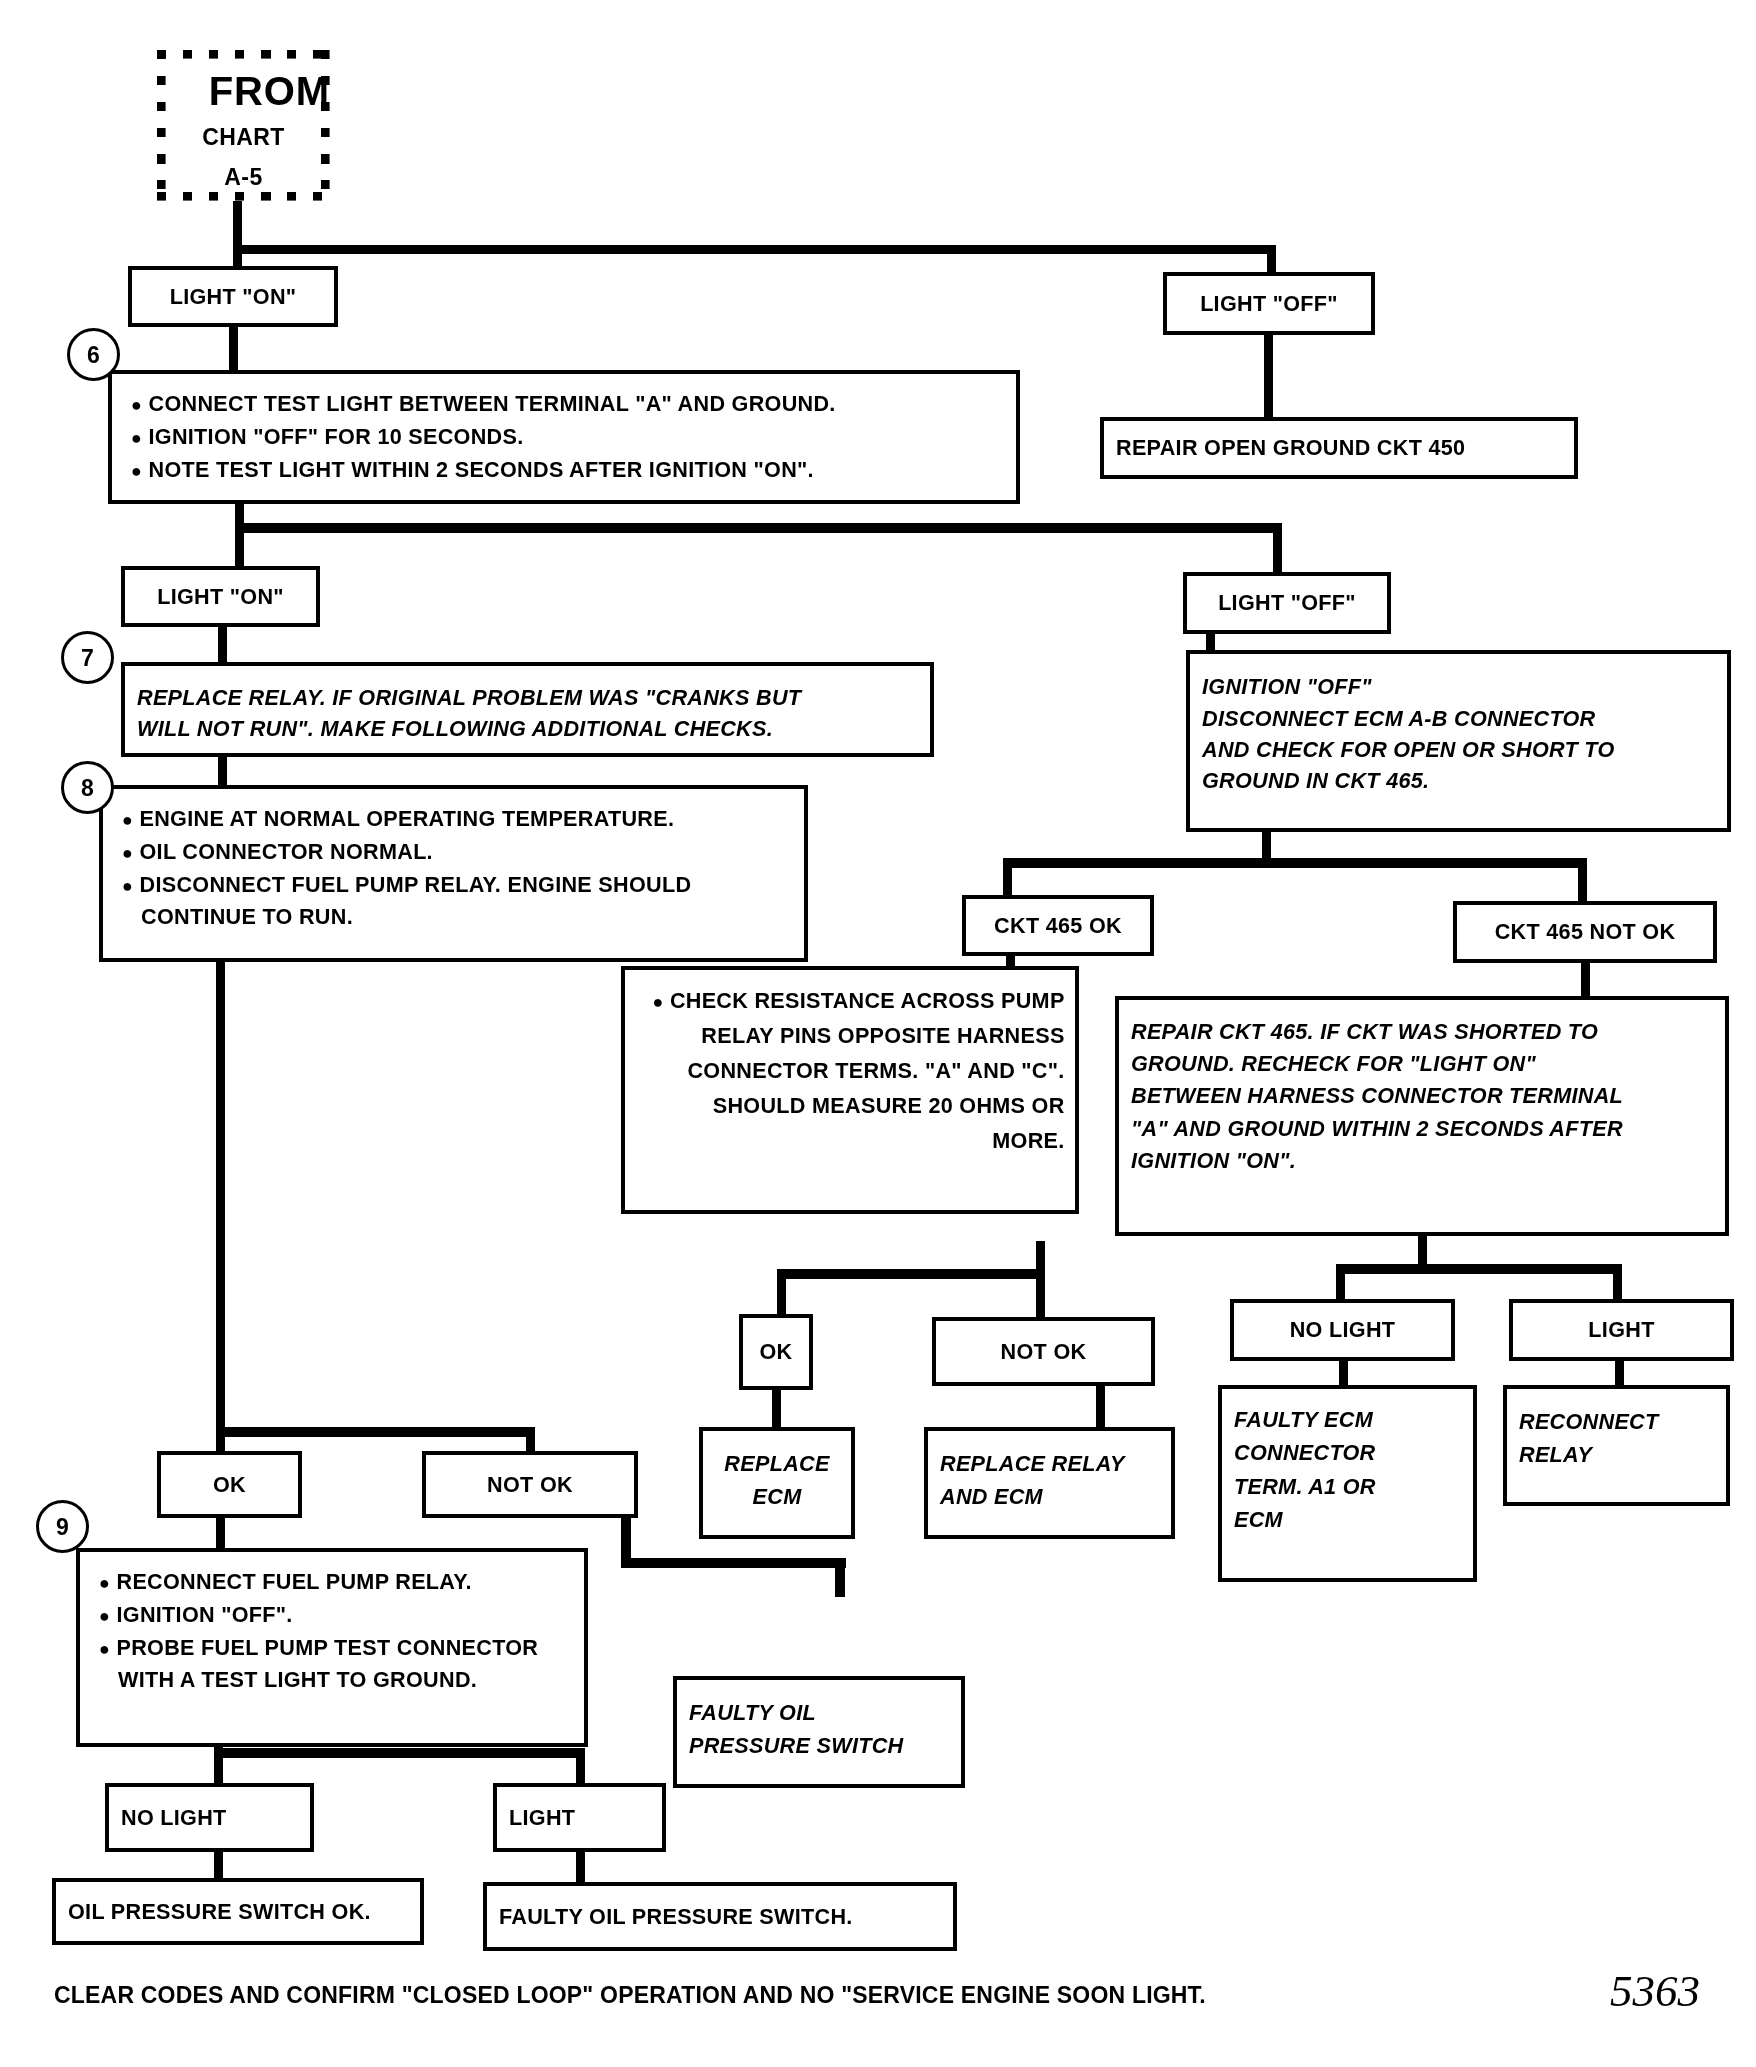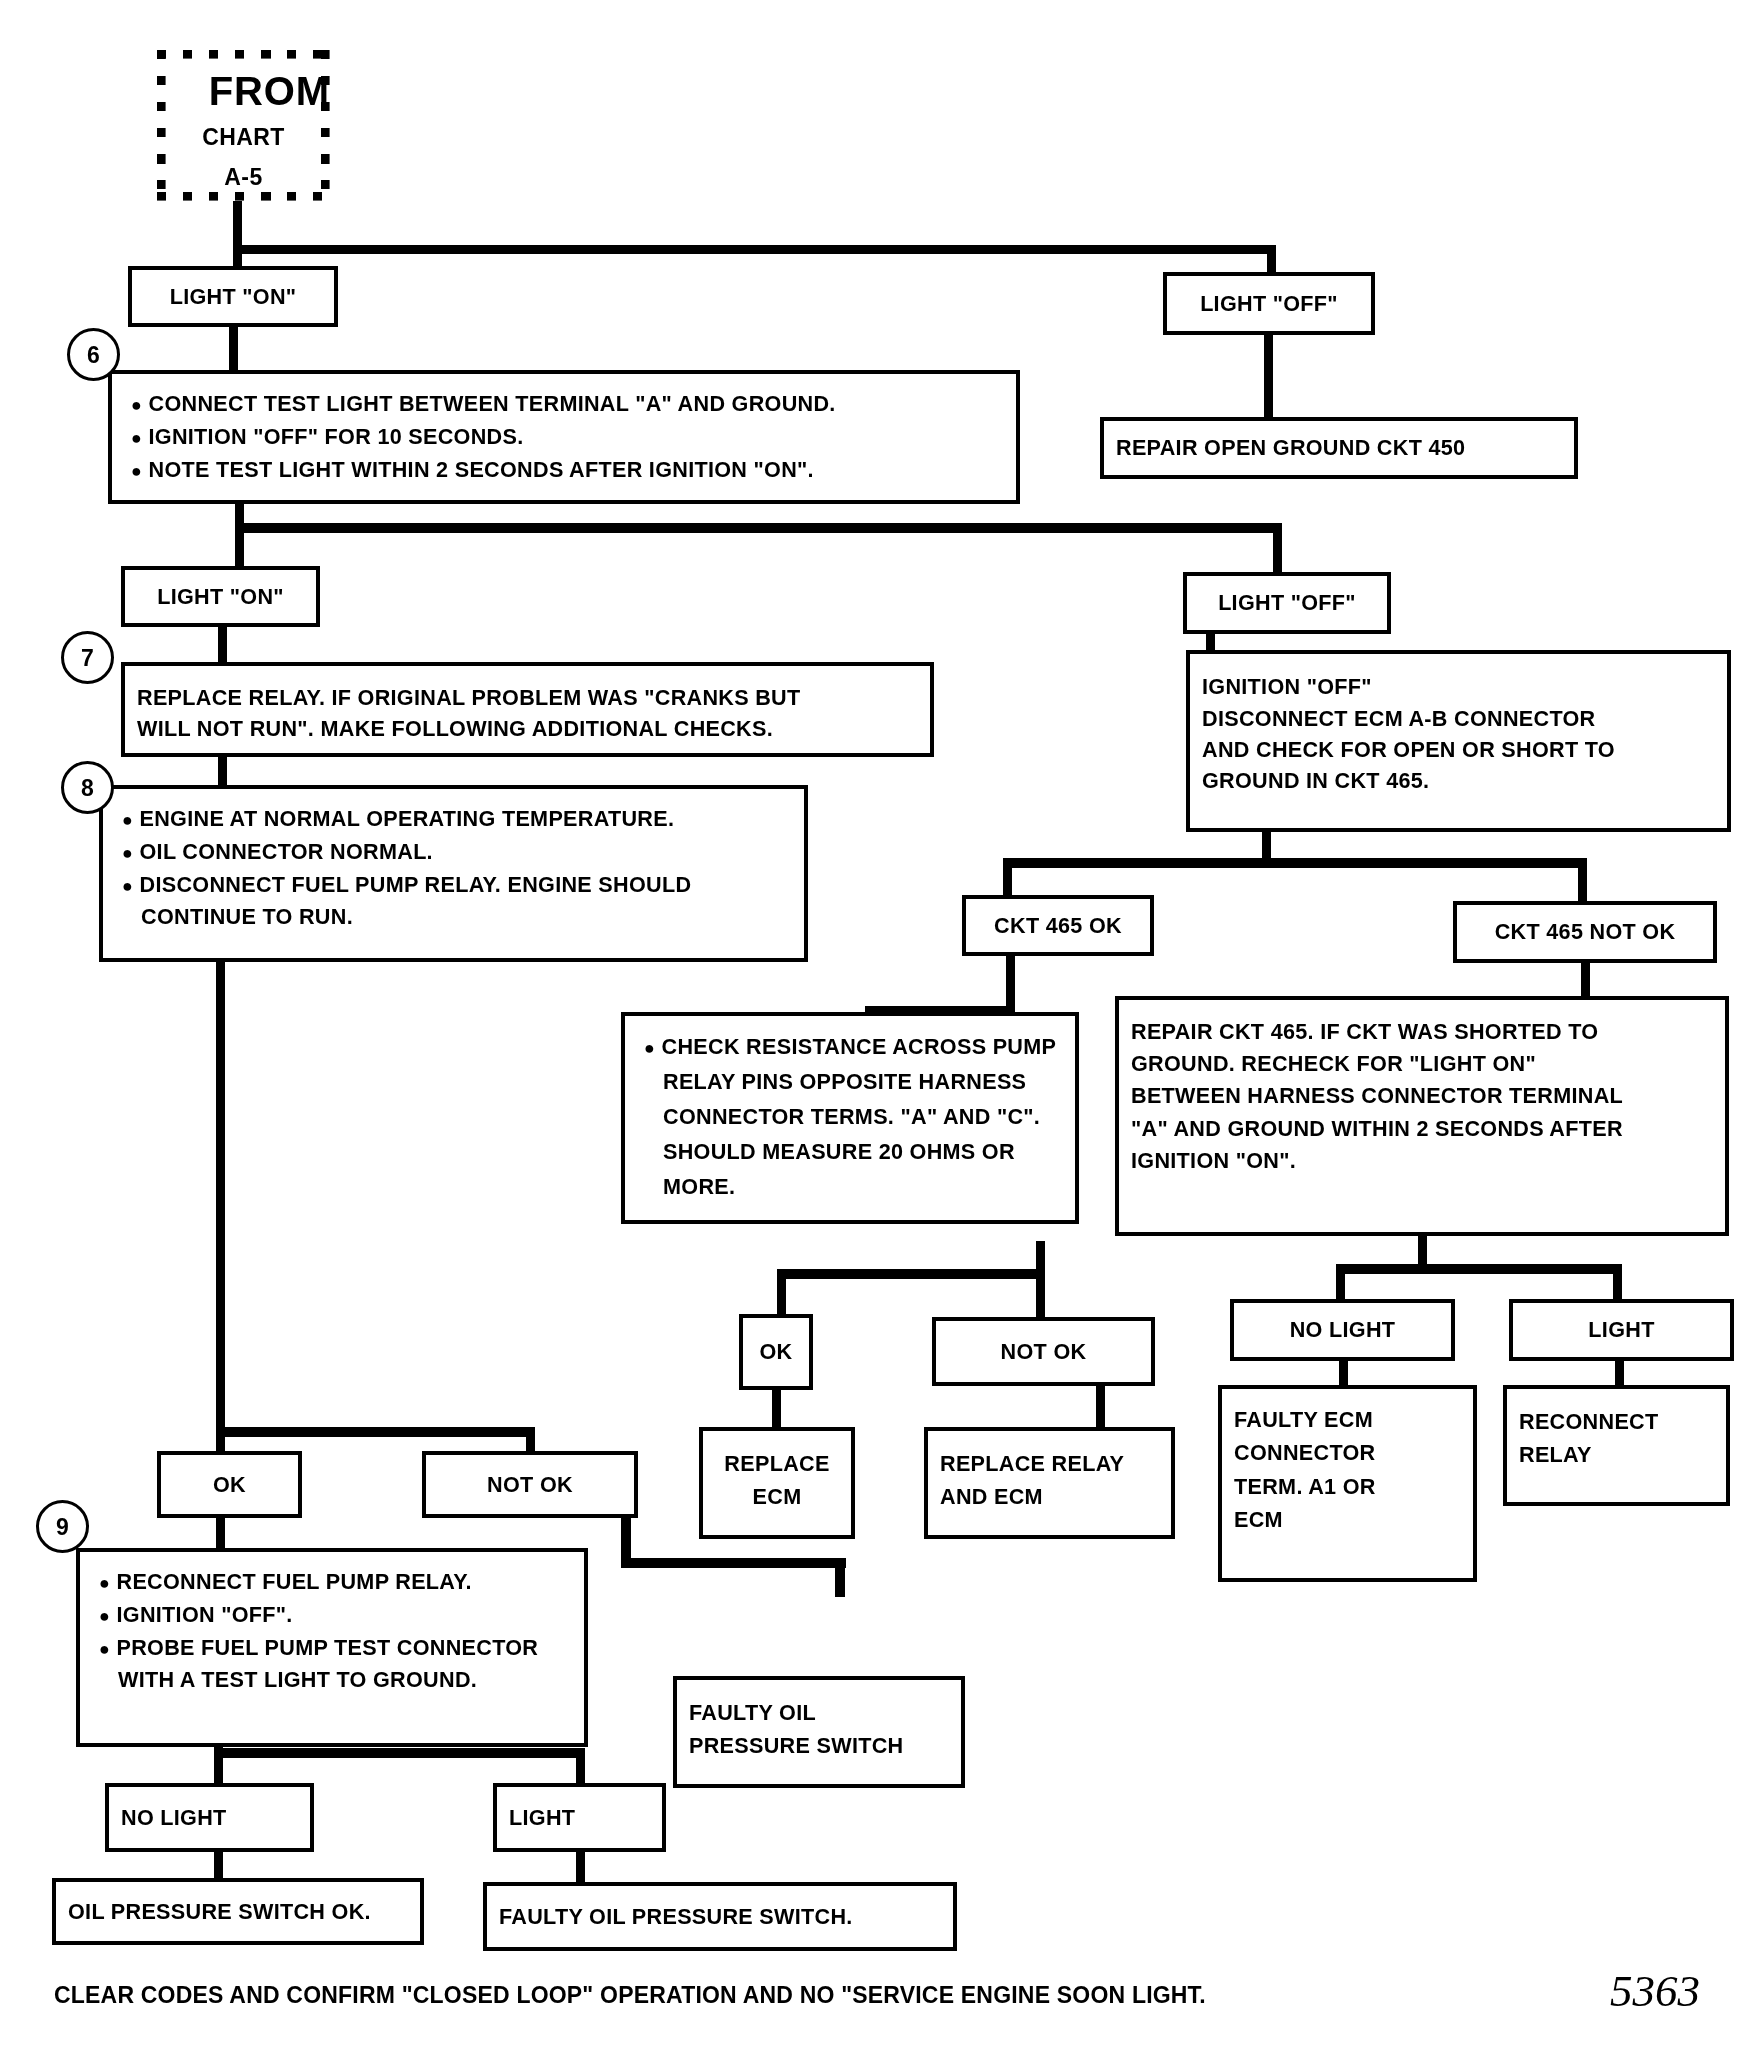--- a/index.html
+++ b/index.html
@@ -4,21 +4,21 @@
 <style>
   html,body{margin:0;padding:0;background:#ffffff;}
   body{width:1756px;height:2068px;position:relative;overflow:hidden;
        font-family:"Liberation Sans",sans-serif;color:#000;}
   #sheet{position:absolute;left:0;top:0;width:1756px;height:2068px;background:#fff;}
 
   
   .box{position:absolute;box-sizing:border-box;border:4.3px solid #000;background:#fff;z-index:5;}
   .box .t{position:absolute;left:12px;right:8.6px;top:50%;transform:translateY(-50%);
           font-weight:bold;font-size:21.6px;letter-spacing:0.3px;line-height:1.45;white-space:pre-line;}
-  .box.multi .t{top:12px;transform:none;}
+  .box.multi .t{top:12px;transform:none;font-style:italic;}
   .box.ctr .t{text-align:center;left:5.2px;right:5.2px;}
 
   
   .bullets{position:absolute;left:19px;right:10.4px;top:14px;font-weight:bold;font-size:21.6px;
            line-height:1.52;letter-spacing:0.3px;}
   .bullets .li{display:block;text-indent:-19px;padding-left:19px;}
   .bullets .li .bu{font-size:18px;}
 
   
   .dashed{position:absolute;box-sizing:border-box;z-index:5;
@@ -137,21 +137,21 @@
   <div class="box ctr" style="left:962px;top:895px;width:192px;height:61px;">
     <div class="t">CKT 465 OK</div>
   </div>
   <div class="box ctr" style="left:1453px;top:901px;width:264px;height:62px;">
     <div class="t">CKT 465 NOT OK</div>
   </div>
 
   <div class="ln" style="left:1006px;top:953px;width:8.6px;height:61px;"></div>
   <div class="ln" style="left:865px;top:1006px;width:150px;height:8.6px;"></div>
 
-  <div class="box multi" style="left:621px;top:1012px;width:458px;height:212px;">
+  <div class="box multi" style="left:621px;top:966px;width:458px;height:248px;text-align:right;">
     <div class="bullets" style="line-height:1.62;">
       <span class="li"><span class="bu">●</span> <span>CHECK RESISTANCE ACROSS PUMP RELAY PINS OPPOSITE HARNESS CONNECTOR TERMS. "A" AND "C". SHOULD MEASURE 20 OHMS OR MORE.</span></span>
     </div>
   </div>
 
   <div class="ln" style="left:1581px;top:960px;width:8.6px;height:43px;"></div>
   <div class="box multi" style="left:1115px;top:996px;width:614px;height:240px;">
     <div class="t" style="top:15.6px;transform:none;line-height:1.5;">REPAIR CKT 465. IF CKT WAS SHORTED TO
 GROUND. RECHECK FOR "LIGHT ON"
 BETWEEN HARNESS CONNECTOR TERMINAL

